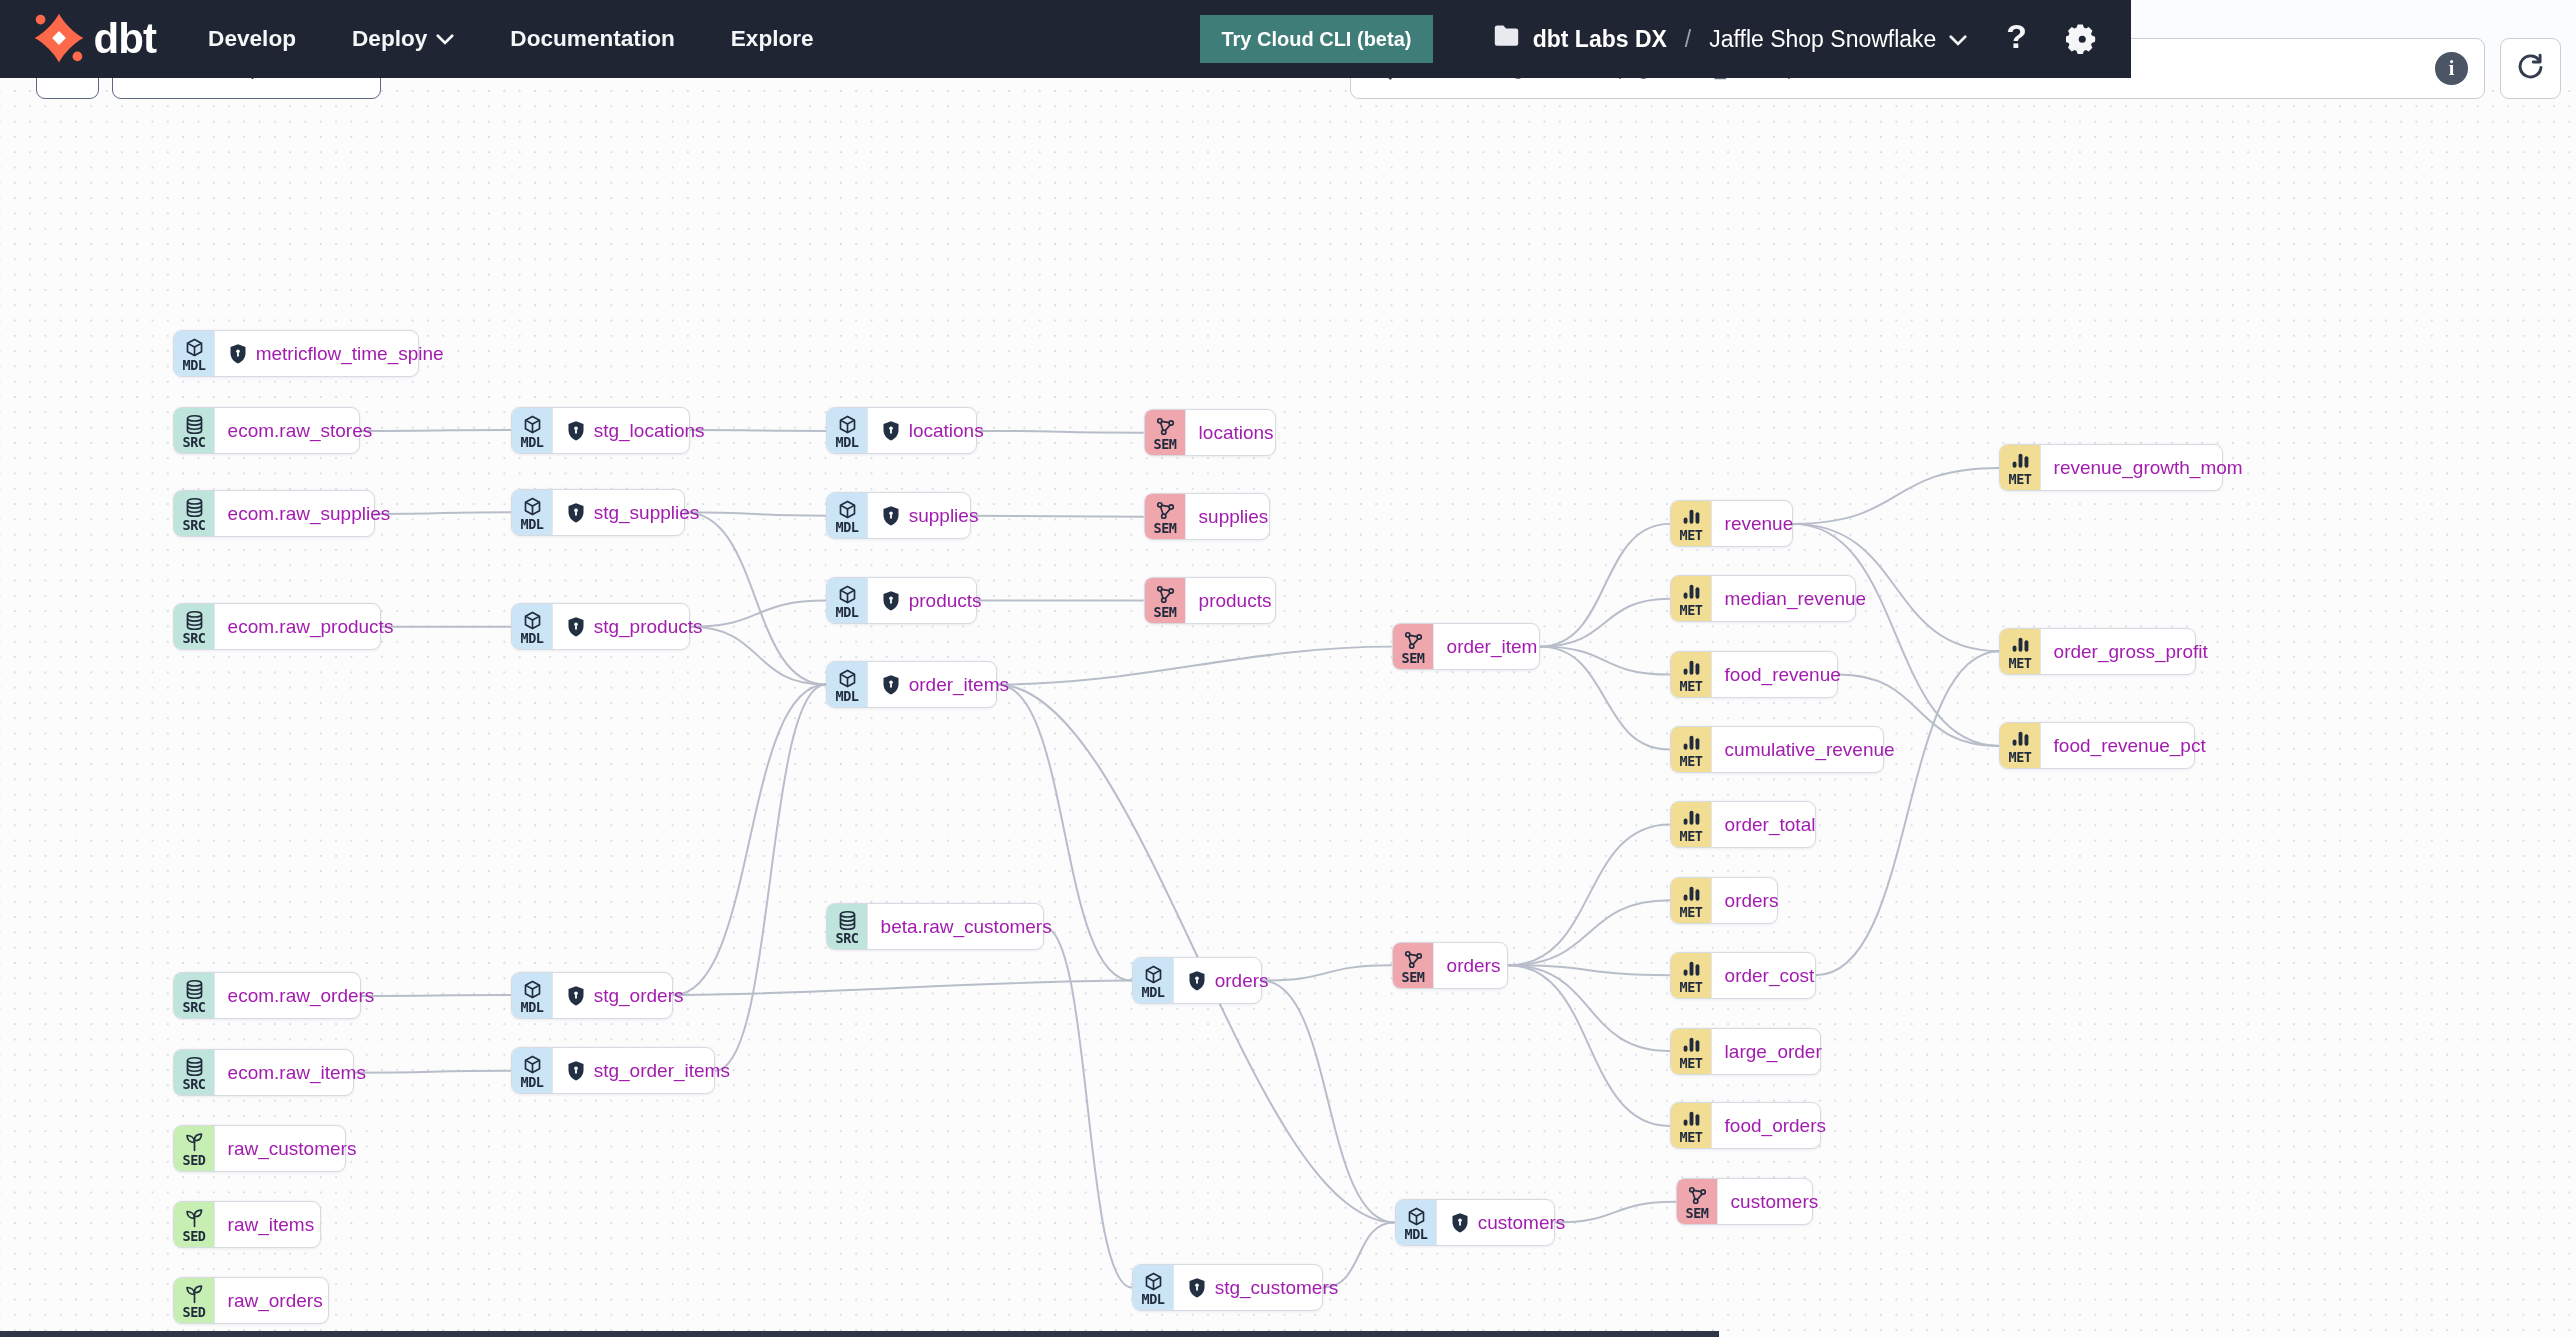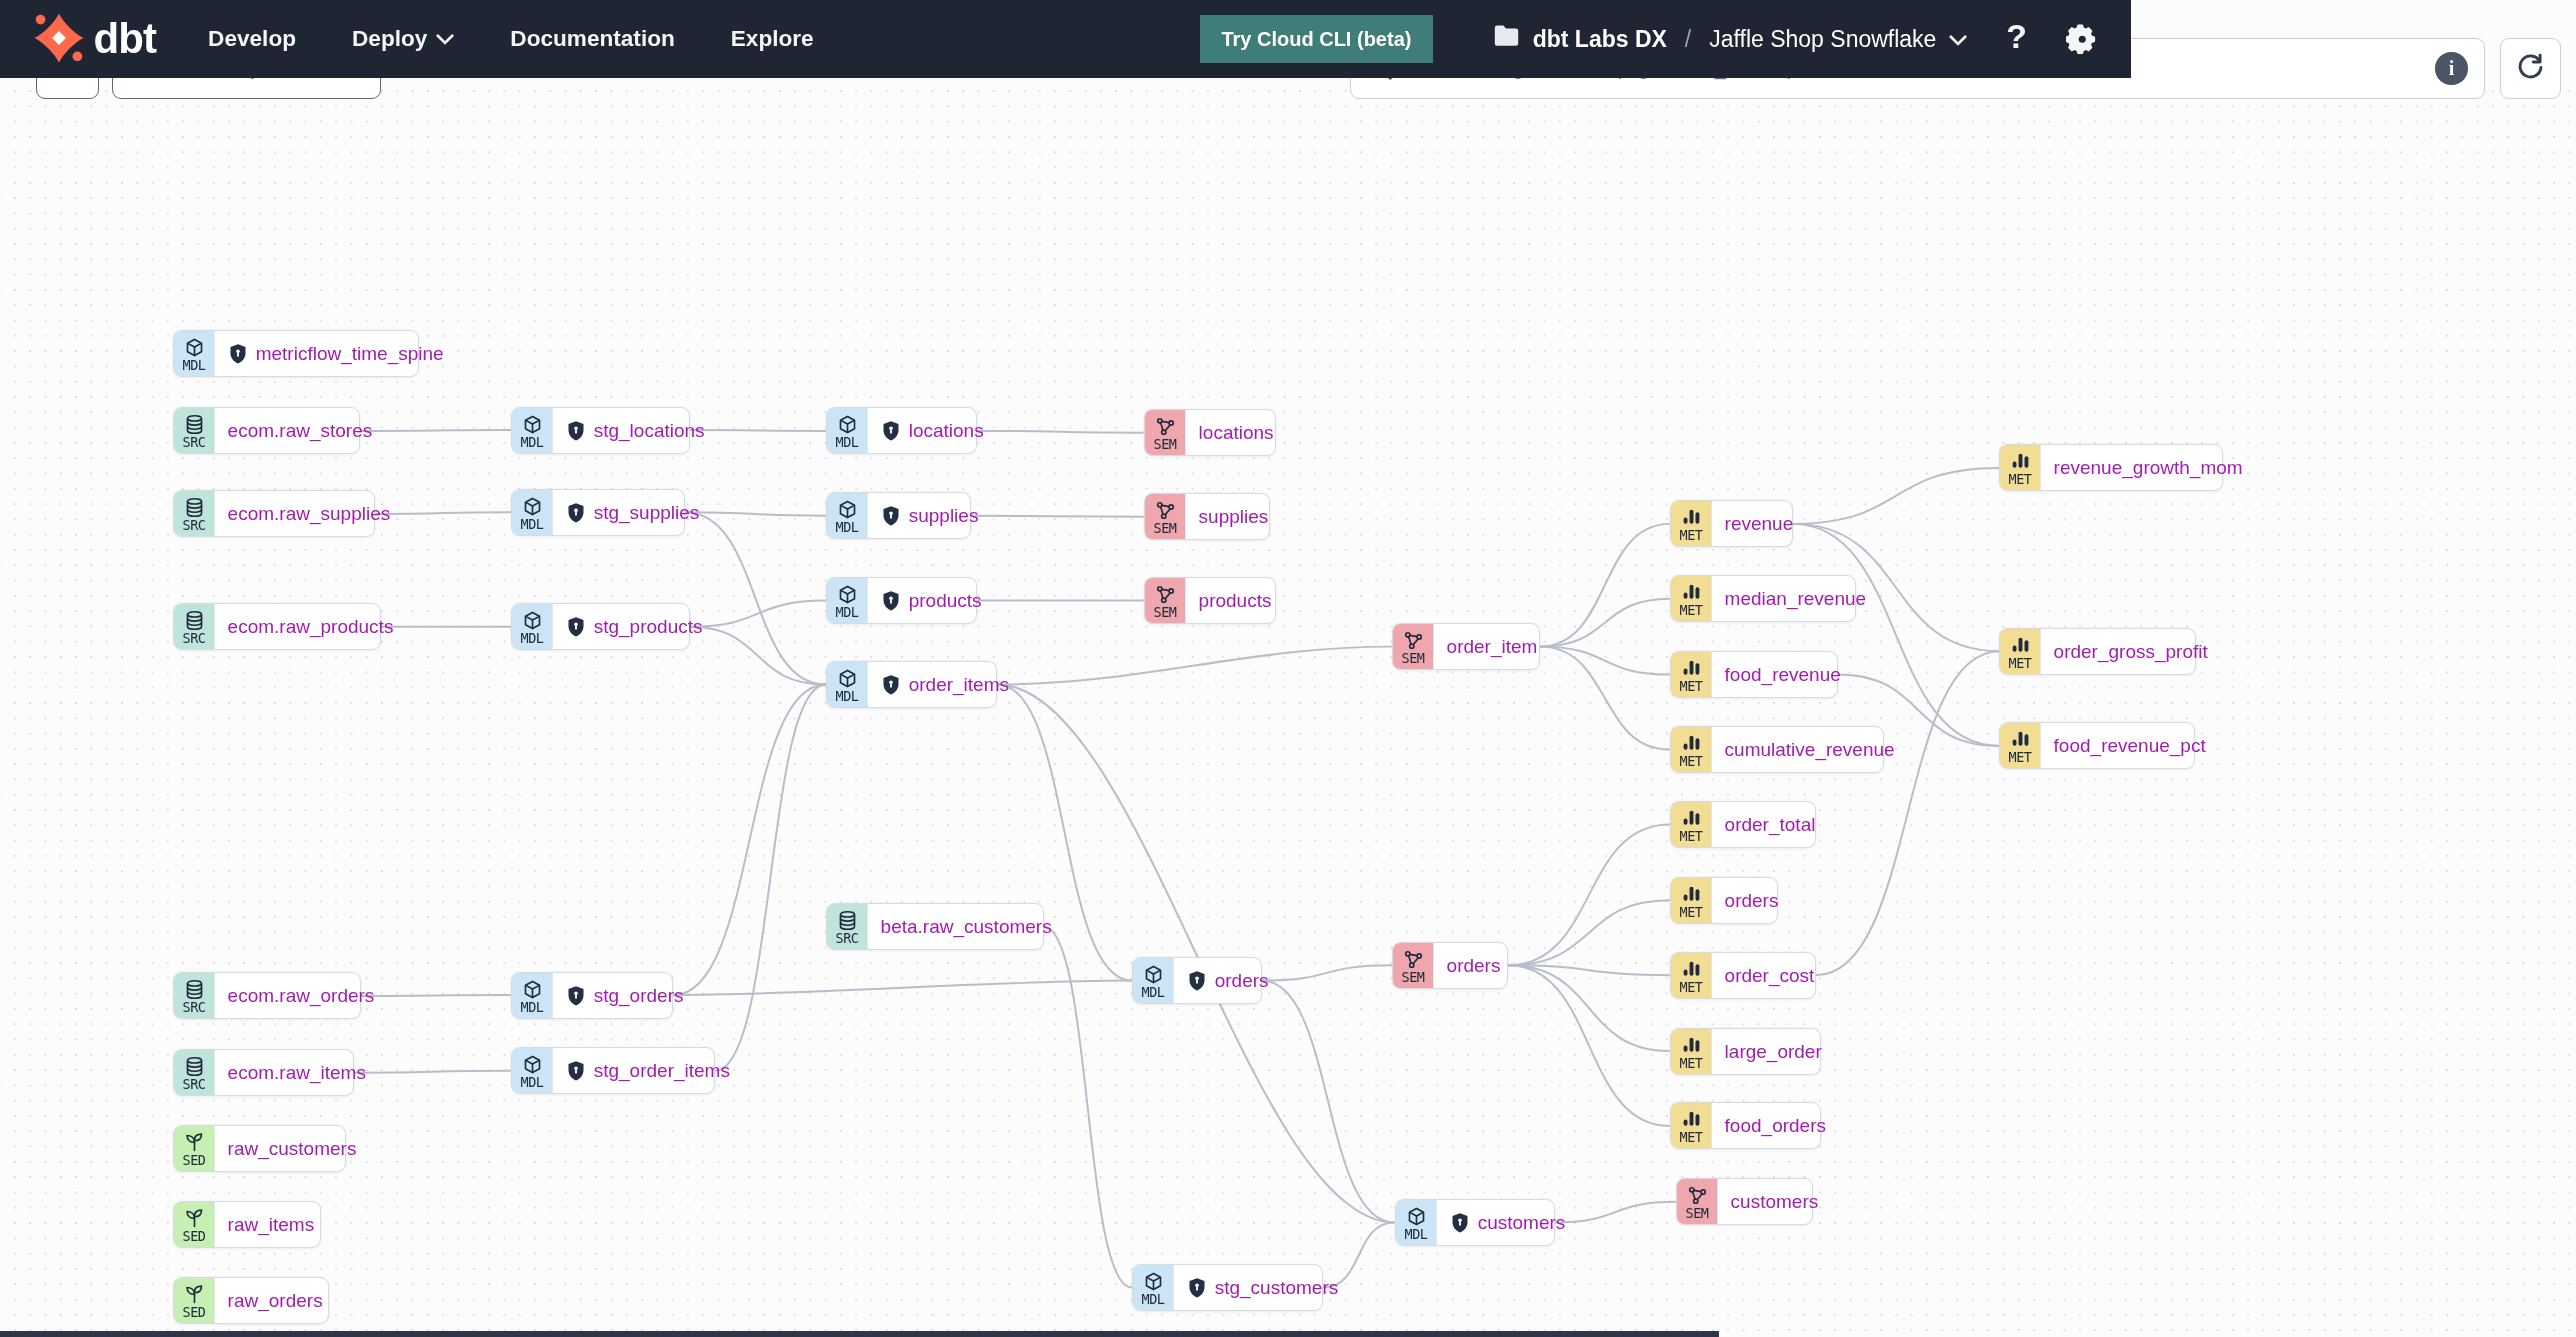--- a/index.html
+++ b/index.html
@@ -46,21 +46,21 @@
 
   
   #edges { position:absolute; left:0; top:0; width:2576px; height:1260px; z-index:1; }
   #edges path { fill:none; stroke:var(--edge); stroke-width:2.2px; }
   .gnode { position:absolute; height:47px; background:#fff; border:1.8px solid #d6dae1;
            border-radius:9px; display:flex; align-items:stretch; z-index:10;
            box-shadow:0 0.9px 2.7px rgba(20,30,50,.07); cursor:pointer; }
   .gbadge { width:40px; border-radius:7.2px 0 0 7.2px; display:flex; flex-direction:column;
             align-items:center; justify-content:center; flex:none; padding-top:2.7px; }
   .gbadge svg { width:21px; height:21px; display:block; }
-  .gbadge .btxt { font-size:13.5px; font-weight:normal; color:#202b3d; letter-spacing:-0.5px;
+  .gbadge .btxt { font-size:13.5px; font-weight:bold; color:#202b3d; letter-spacing:-0.5px;
                   font-family:"DejaVu Sans Mono",monospace; line-height:15.3px; }
   .gbody { display:flex; align-items:center; padding:0 12.6px; gap:8.1px; flex:1; min-width:0;
            border-left:0.9px solid #e3e6eb; }
   .gbody .shield svg { width:20px; height:21.7px; display:block; }
   .glabel { font-size:19px; font-weight:500; color:#a21caf; white-space:nowrap; }
   .t-MDL { background:var(--c-mdl); } .t-SRC { background:var(--c-src); }
   .t-SED { background:var(--c-sed); } .t-SEM { background:var(--c-sem); }
   .t-MET { background:var(--c-met); }
 
   

